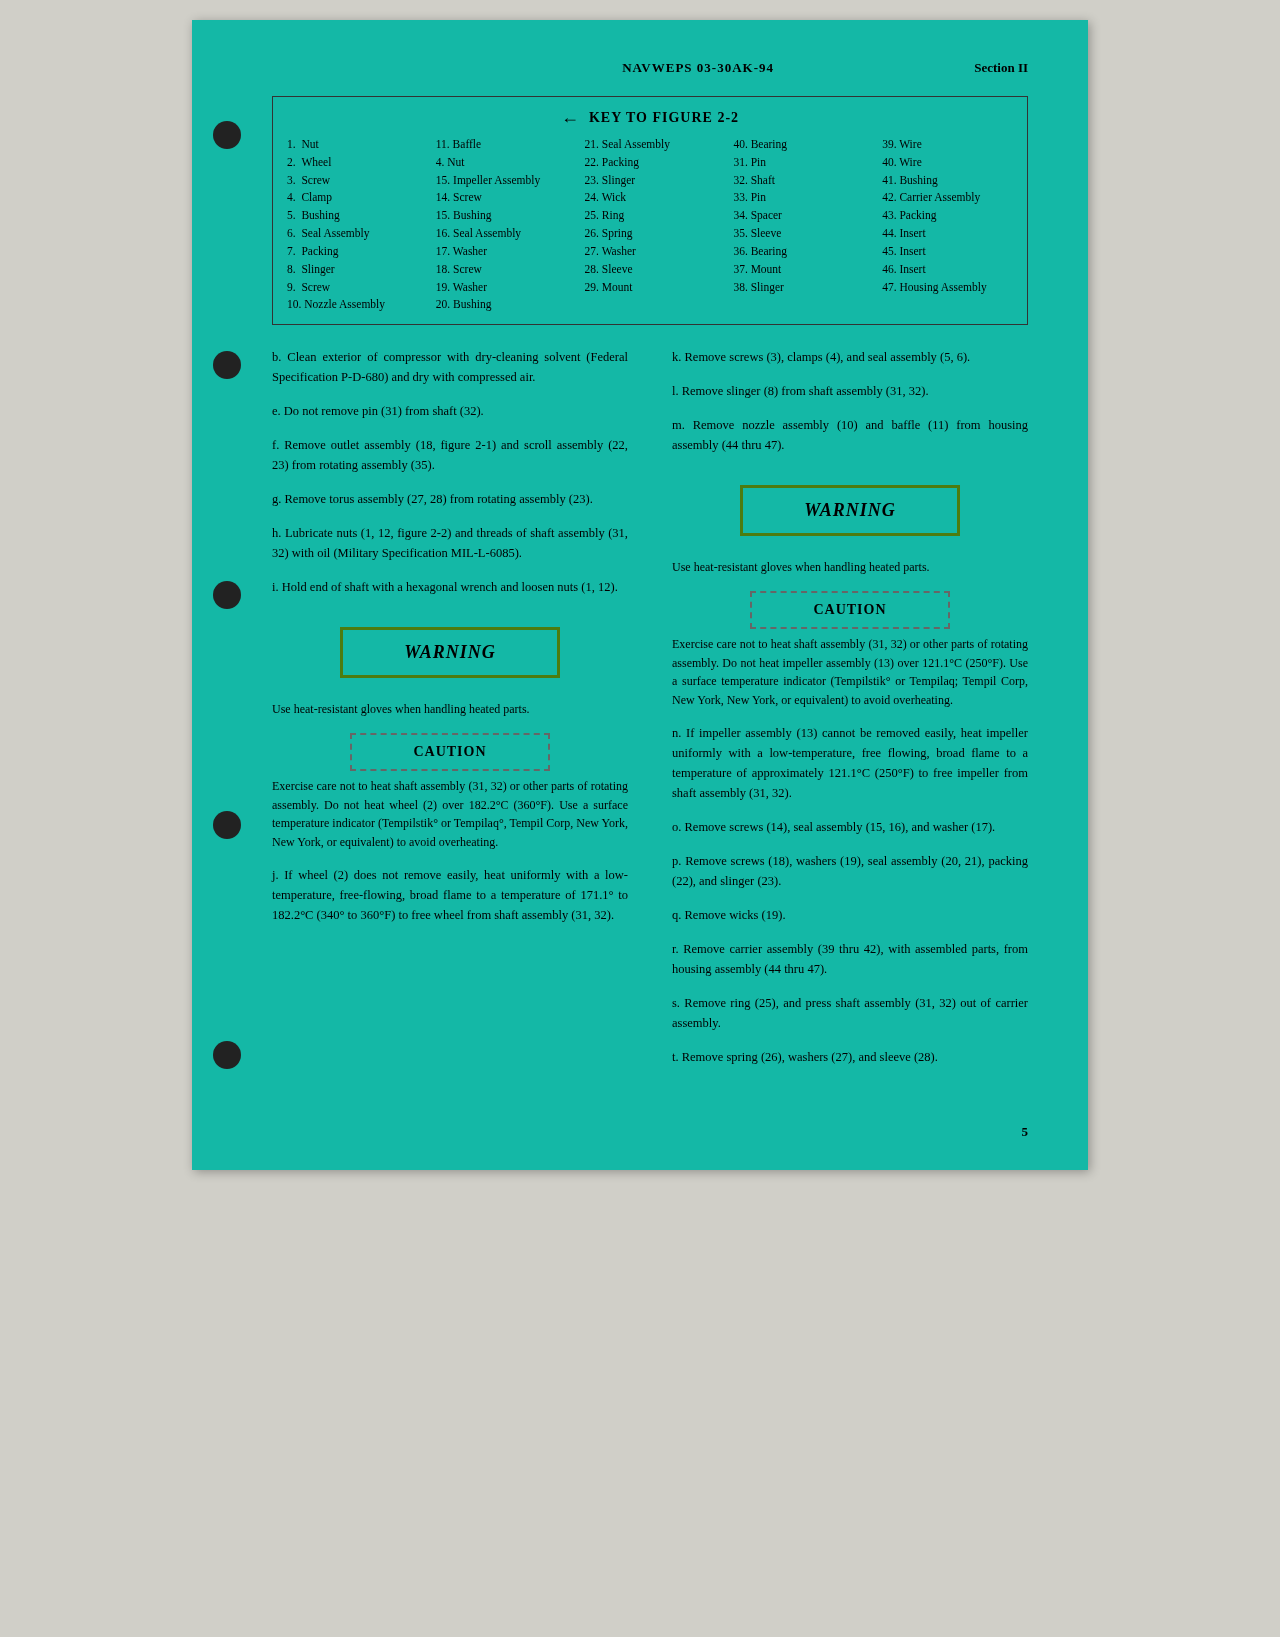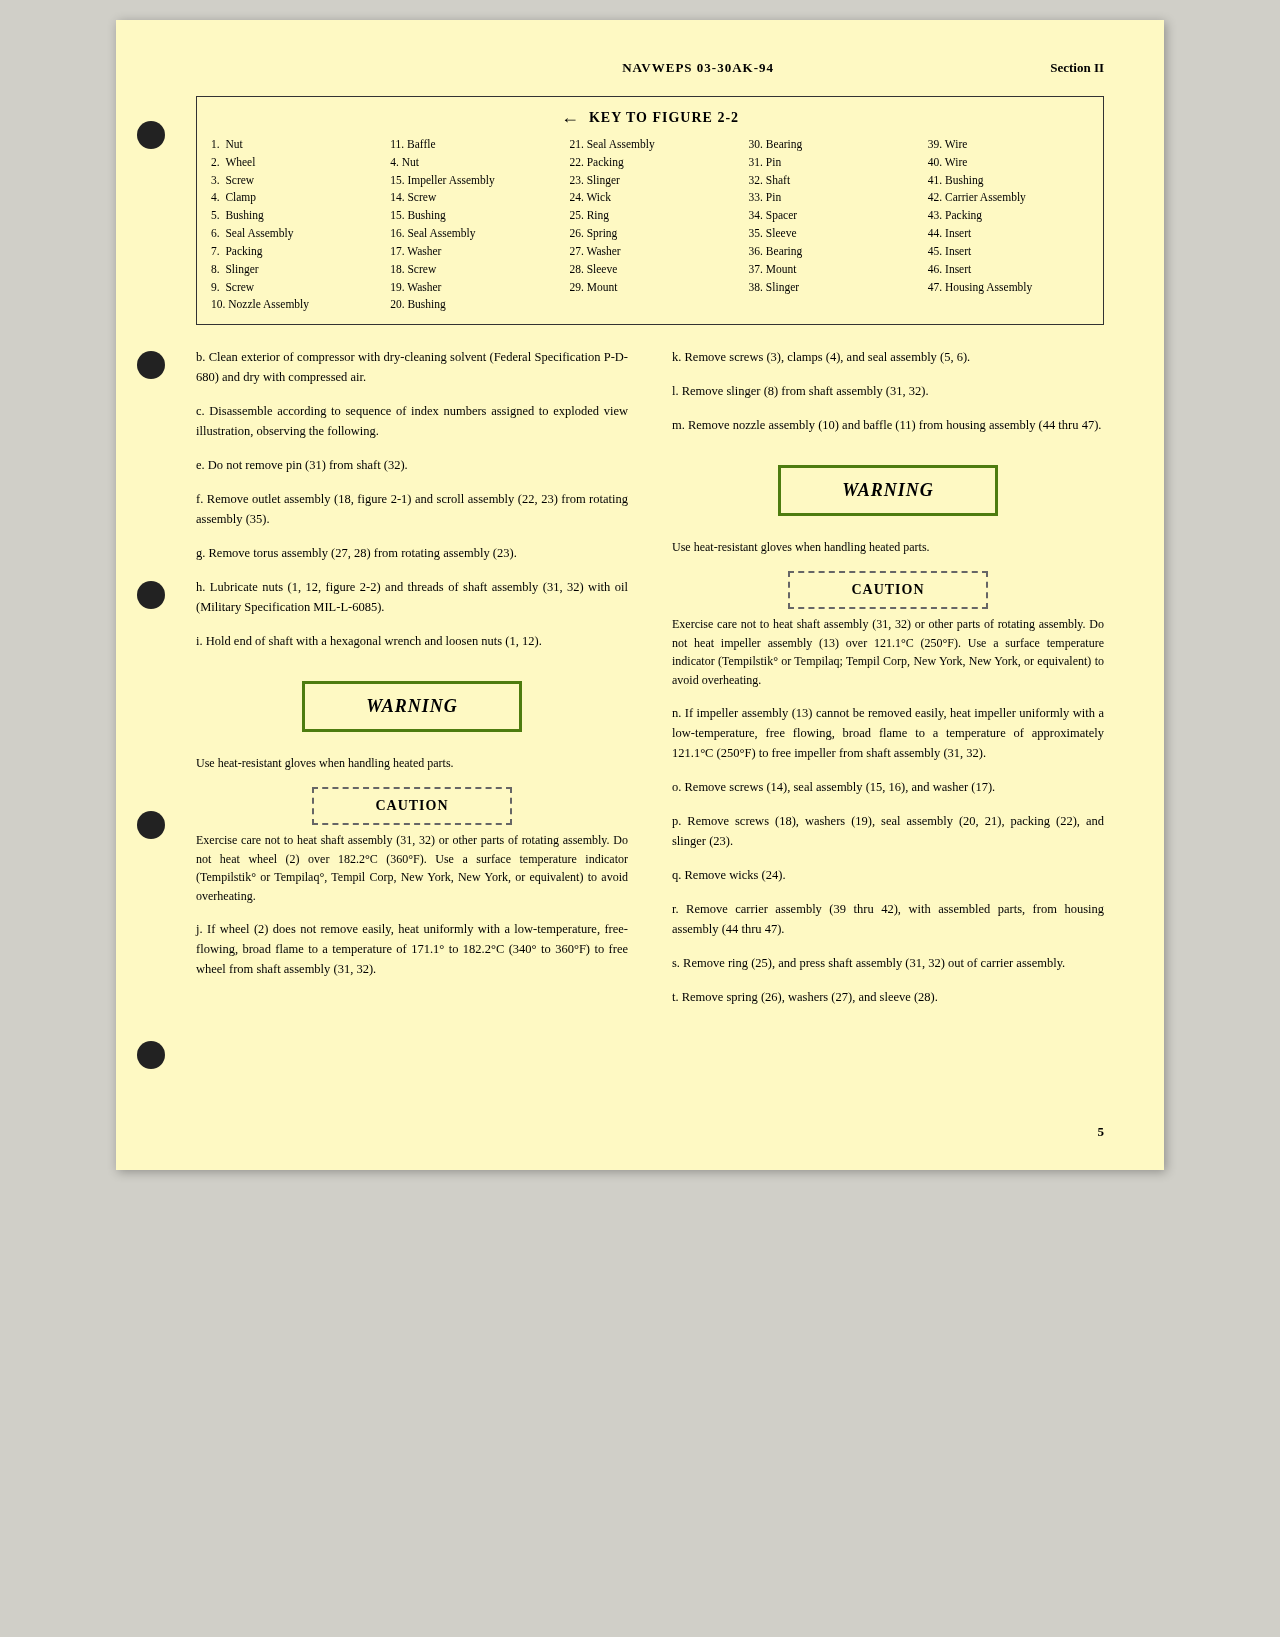--- a/index.html
+++ b/index.html
@@ -6,23 +6,23 @@
     body {
       background: #d0cfc8;
       display: flex;
       justify-content: center;
       align-items: flex-start;
       min-height: 100vh;
       padding: 20px;
       font-family: 'Times New Roman', Times, serif;
     }
     .page {
-      width: 1048px;
+      width: 896px;
       min-height: 1150px;
-      background: #fef9c3;
+      background: #14b8a6;
       padding: 40px 60px 40px 80px;
       position: relative;
       box-shadow: 2px 2px 10px rgba(0,0,0,0.3);
     }
     
     .page-header {
       display: flex;
       justify-content: space-between;
       align-items: center;
       margin-bottom: 20px;
@@ -204,21 +204,21 @@
         <div>23. Slinger</div>
         <div>24. Wick</div>
         <div>25. Ring</div>
         <div>26. Spring</div>
         <div>27. Washer</div>
         <div>28. Sleeve</div>
         <div>29. Mount</div>
       </div>
 
       <div class="key-col">
-        <div>30. Bearing</div>
+        <div>40. Bearing</div>
         <div>31. Pin</div>
         <div>32. Shaft</div>
         <div>33. Pin</div>
         <div>34. Spacer</div>
         <div>35. Sleeve</div>
         <div>36. Bearing</div>
         <div>37. Mount</div>
         <div>38. Slinger</div>
       </div>
 
@@ -234,21 +234,20 @@
         <div>47. Housing Assembly</div>
       </div>
     </div>
   </div>
 
   <div class="two-col">
 
     <div class="col-left">
 
       <div class="para">b. Clean exterior of compressor with dry-cleaning solvent (Federal Specification P-D-680) and dry with compressed air.</div>
-      <div class="para">c. Disassemble according to sequence of index numbers assigned to exploded view illustration, observing the following.</div>
       <div class="para">e. Do not remove pin (31) from shaft (32).</div>
       <div class="para">f. Remove outlet assembly (18, figure 2-1) and scroll assembly (22, 23) from rotating assembly (35).</div>
       <div class="para">g. Remove torus assembly (27, 28) from rotating assembly (23).</div>
       <div class="para">h. Lubricate nuts (1, 12, figure 2-2) and threads of shaft assembly (31, 32) with oil (Military Specification MIL-L-6085).</div>
       <div class="para">i. Hold end of shaft with a hexagonal wrench and loosen nuts (1, 12).</div>
 
       <div style="display:flex; justify-content:center; margin: 14px 0 6px 0;">
         <div class="warning-box">
           <div class="warning-title">WARNING</div>
         </div>
@@ -281,21 +280,21 @@
       <div style="display:flex; justify-content:center; margin: 10px 0 6px 0;">
         <div class="caution-inner" style="border: 2px dashed #666; padding: 6px 18px; text-align:center; width:200px;">
           <div class="caution-title">CAUTION</div>
         </div>
       </div>
       <div class="warning-note">Exercise care not to heat shaft assembly (31, 32) or other parts of rotating assembly. Do not heat impeller assembly (13) over 121.1°C (250°F). Use a surface temperature indicator (Tempilstik° or Tempilaq; Tempil Corp, New York, New York, or equivalent) to avoid overheating.</div>
 
       <div class="para">n. If impeller assembly (13) cannot be removed easily, heat impeller uniformly with a low-temperature, free flowing, broad flame to a temperature of approximately 121.1°C (250°F) to free impeller from shaft assembly (31, 32).</div>
       <div class="para">o. Remove screws (14), seal assembly (15, 16), and washer (17).</div>
       <div class="para">p. Remove screws (18), washers (19), seal assembly (20, 21), packing (22), and slinger (23).</div>
-      <div class="para">q. Remove wicks (24).</div>
+      <div class="para">q. Remove wicks (19).</div>
       <div class="para">r. Remove carrier assembly (39 thru 42), with assembled parts, from housing assembly (44 thru 47).</div>
       <div class="para">s. Remove ring (25), and press shaft assembly (31, 32) out of carrier assembly.</div>
       <div class="para">t. Remove spring (26), washers (27), and sleeve (28).</div>
     </div>
 
   </div>
 
   <div class="page-number">5</div>
 
 </div>

